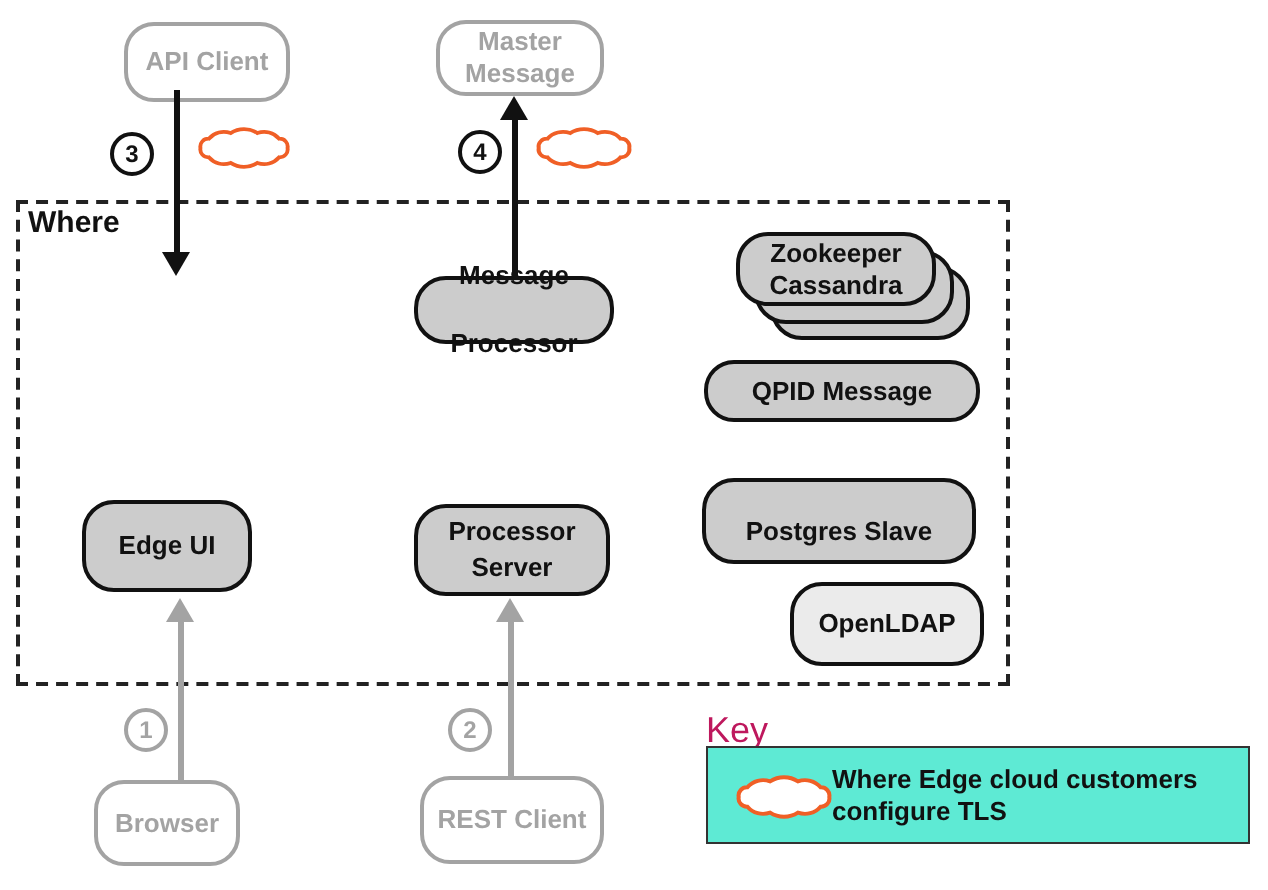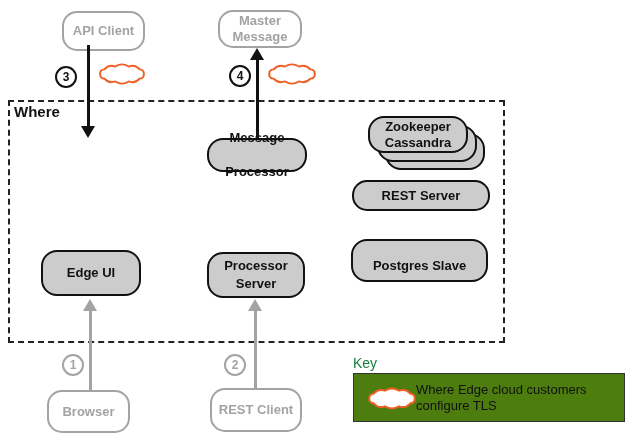--- a/index.html
+++ b/index.html
@@ -29,78 +29,81 @@
   .ah.down{border-left:7px solid transparent;border-right:7px solid transparent;border-top:12px solid #111111;}
   .ah.up{border-left:7px solid transparent;border-right:7px solid transparent;border-bottom:12px solid #111111;}
   .ah.up.gray{border-bottom-color:#a3a3a3;}
   .circ{
     position:absolute;width:22px;height:22px;box-sizing:border-box;border:2px solid #111111;
     border-radius:50%;background:#ffffff;display:flex;align-items:center;justify-content:center;
     font-weight:bold;font-size:12px;color:#111111;
   }
   .circ.gray{border-color:#a3a3a3;color:#a3a3a3;}
   .cloud{position:absolute;}
-  .key-title{position:absolute;left:353px;top:355px;font-size:14px;color:#15803d;}
+  .key-title{position:absolute;left:353px;top:355px;font-size:18px;color:#be185d;}
   .key-box{
     position:absolute;left:353px;top:373px;width:272px;height:49px;box-sizing:border-box;
-    border:1px solid #333333;background:#4d7c0f;
+    border:1px solid #333333;background:#5eead4;font-weight:bold;
   }
   .key-text{
     position:absolute;left:62px;top:8px;font-size:13px;line-height:15.5px;color:#111111;
   }
 </style>
 </head>
 <body>
 
 <div id="stage">
 
   <div class="edge-box"></div>
   <div class="edge-label">Where</div>
 
   <div class="node ext" style="left:62px;top:11px;width:83px;height:40px;">
     <span>API Client</span>
   </div>
   <div class="node ext" style="left:218px;top:10px;width:84px;height:38px;line-height:16px;">
     <span>Master</span>
     <span>Message</span>
   </div>
-  <div class="node ext" style="left:47px;top:390px;width:83px;height:43px;">
+  <div class="node ext" style="left:47px;top:390px;width:73px;height:43px;">
     <span>Browser</span>
   </div>
   <div class="node ext" style="left:210px;top:388px;width:92px;height:44px;">
     <span>REST Client</span>
   </div>
 
   <div class="node" style="left:207px;top:138px;width:100px;height:34px;gap:16px;">
     <span>Message</span>
     <span>Processor</span>
   </div>
-  <div class="node" style="left:41px;top:250px;width:100px;height:46px;">
+  <div class="node" style="left:41px;top:250px;width:85px;height:46px;">
     <span>Edge UI</span>
   </div>
   <div class="node" style="left:207px;top:252px;width:98px;height:46px;">
     <span>Processor</span>
     <span>Server</span>
   </div>
 
   <div class="node" style="left:385px;top:133px;width:100px;height:37px;"></div>
   <div class="node" style="left:377px;top:125px;width:100px;height:37px;"></div>
   <div class="node" style="left:368px;top:116px;width:100px;height:37px;line-height:16px;">
     <span>Zookeeper</span>
     <span>Cassandra</span>
   </div>
 
   <div class="node" style="left:352px;top:180px;width:138px;height:31px;border-radius:15px;">
-    <span>REST Server</span>
+    <span>QPID Message</span>
   </div>
 
   <div class="node bottom-align" style="left:351px;top:239px;width:137px;height:43px;">
     <span>Postgres Slave</span>
   </div>
 
+  <div class="node light" style="left:395px;top:291px;width:97px;height:42px;">
+    <span>OpenLDAP</span>
+  </div>
 
   <div class="vline" style="left:87px;top:45px;height:82px;"></div>
   <div class="ah down" style="left:81px;top:126px;"></div>
 
   <div class="vline" style="left:256px;top:59px;height:79px;"></div>
   <div class="ah up" style="left:250px;top:48px;"></div>
 
   <div class="vline gray" style="left:89px;top:311px;height:79px;"></div>
   <div class="ah up gray" style="left:83px;top:299px;"></div>
 

